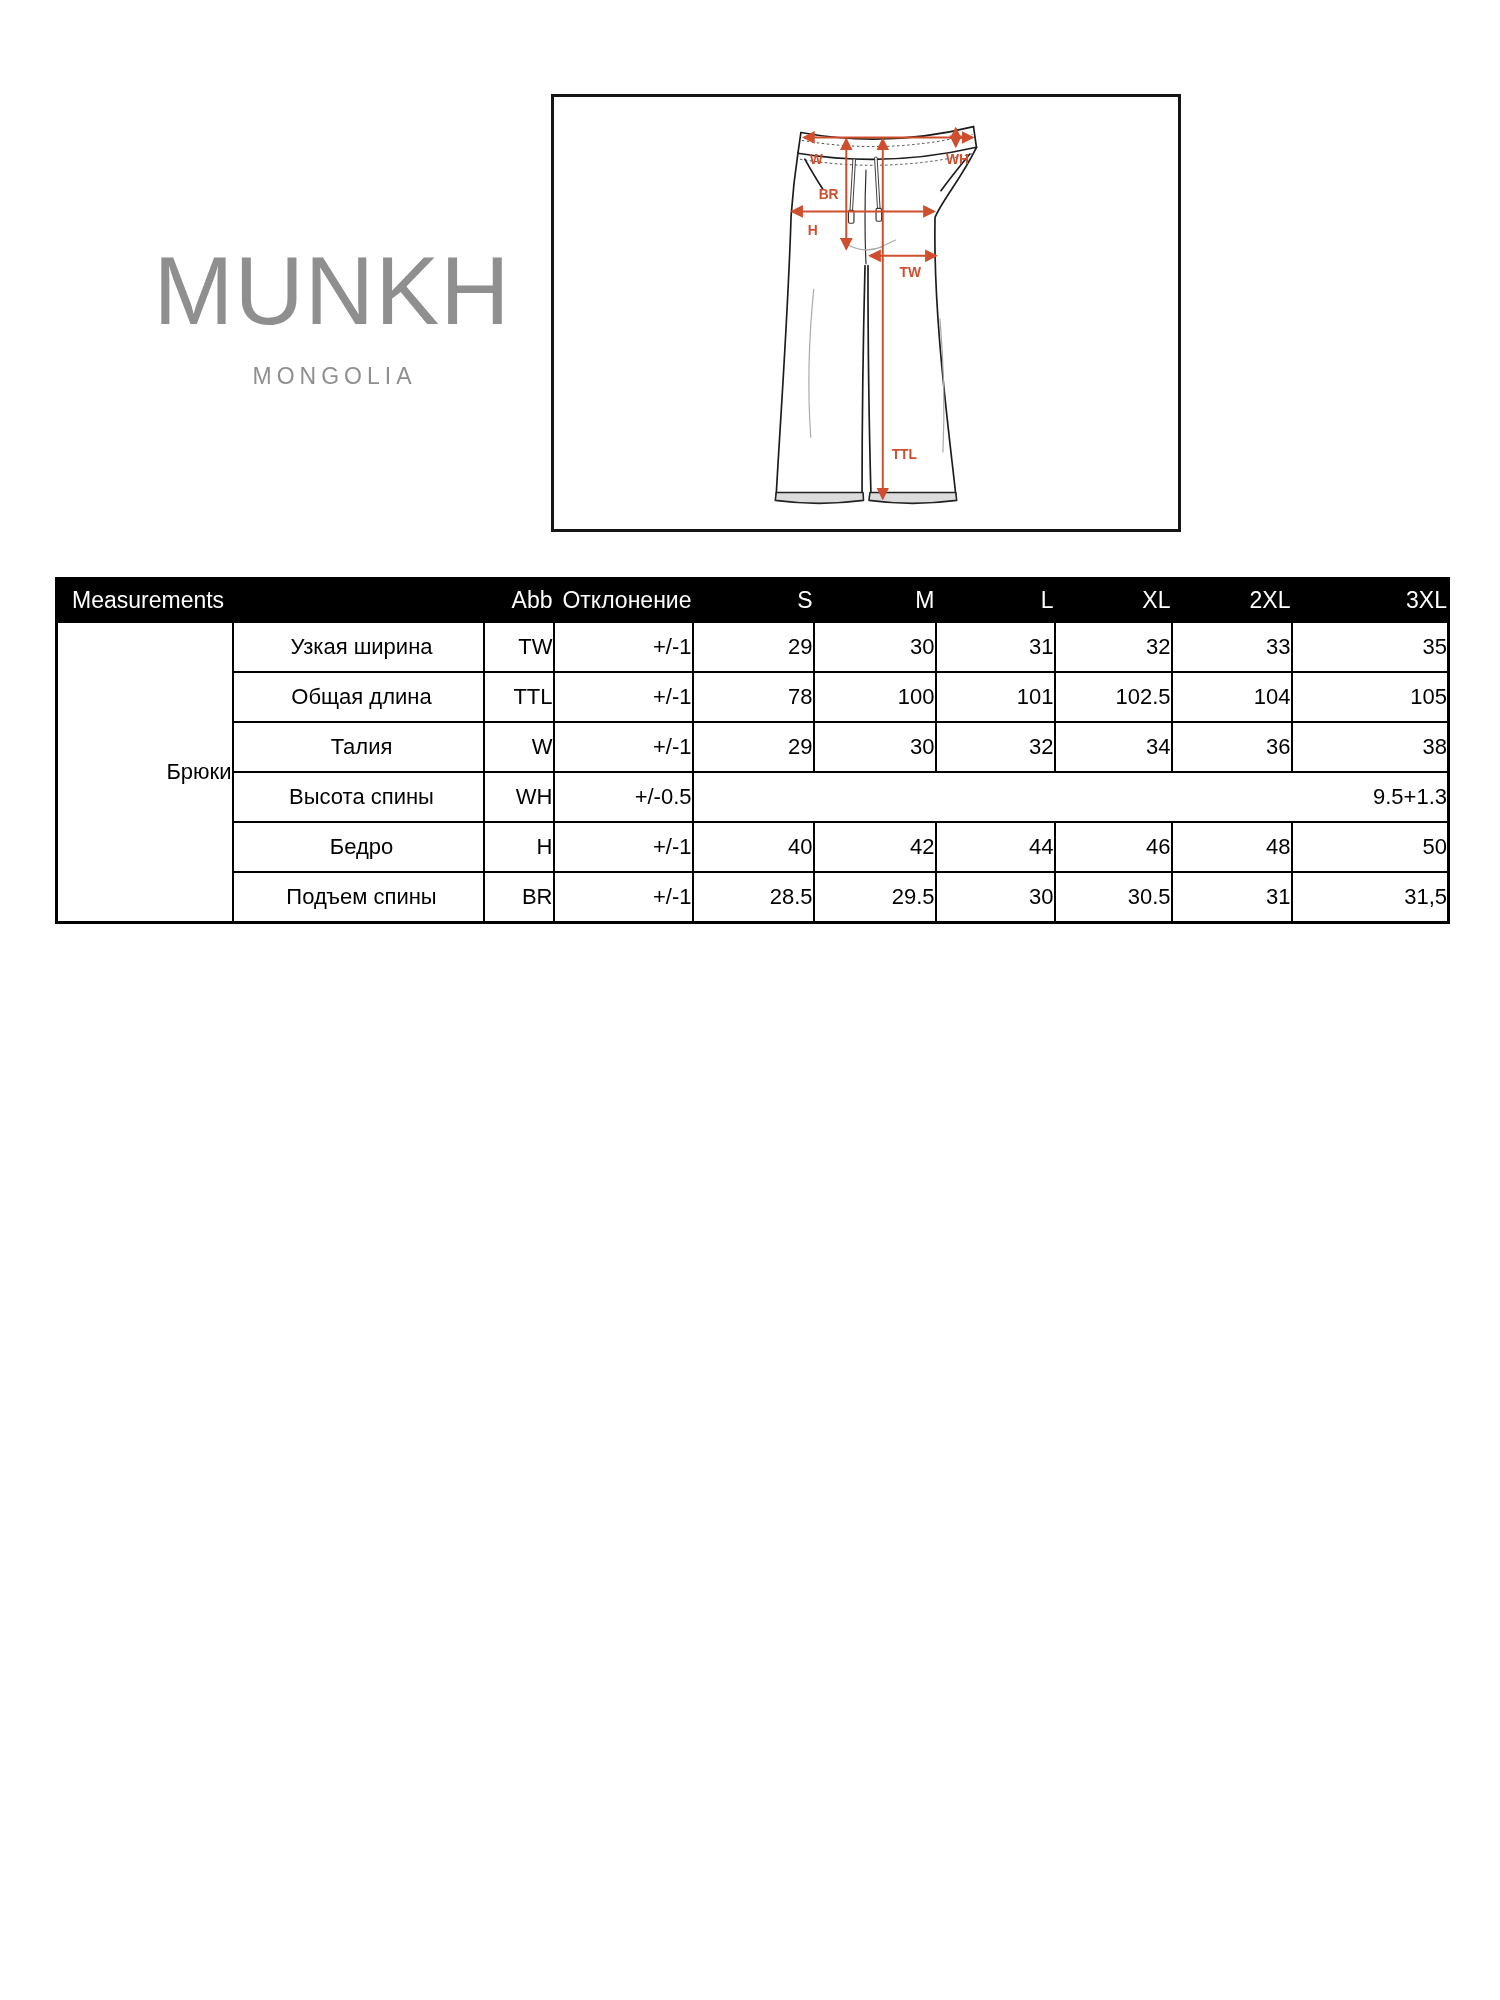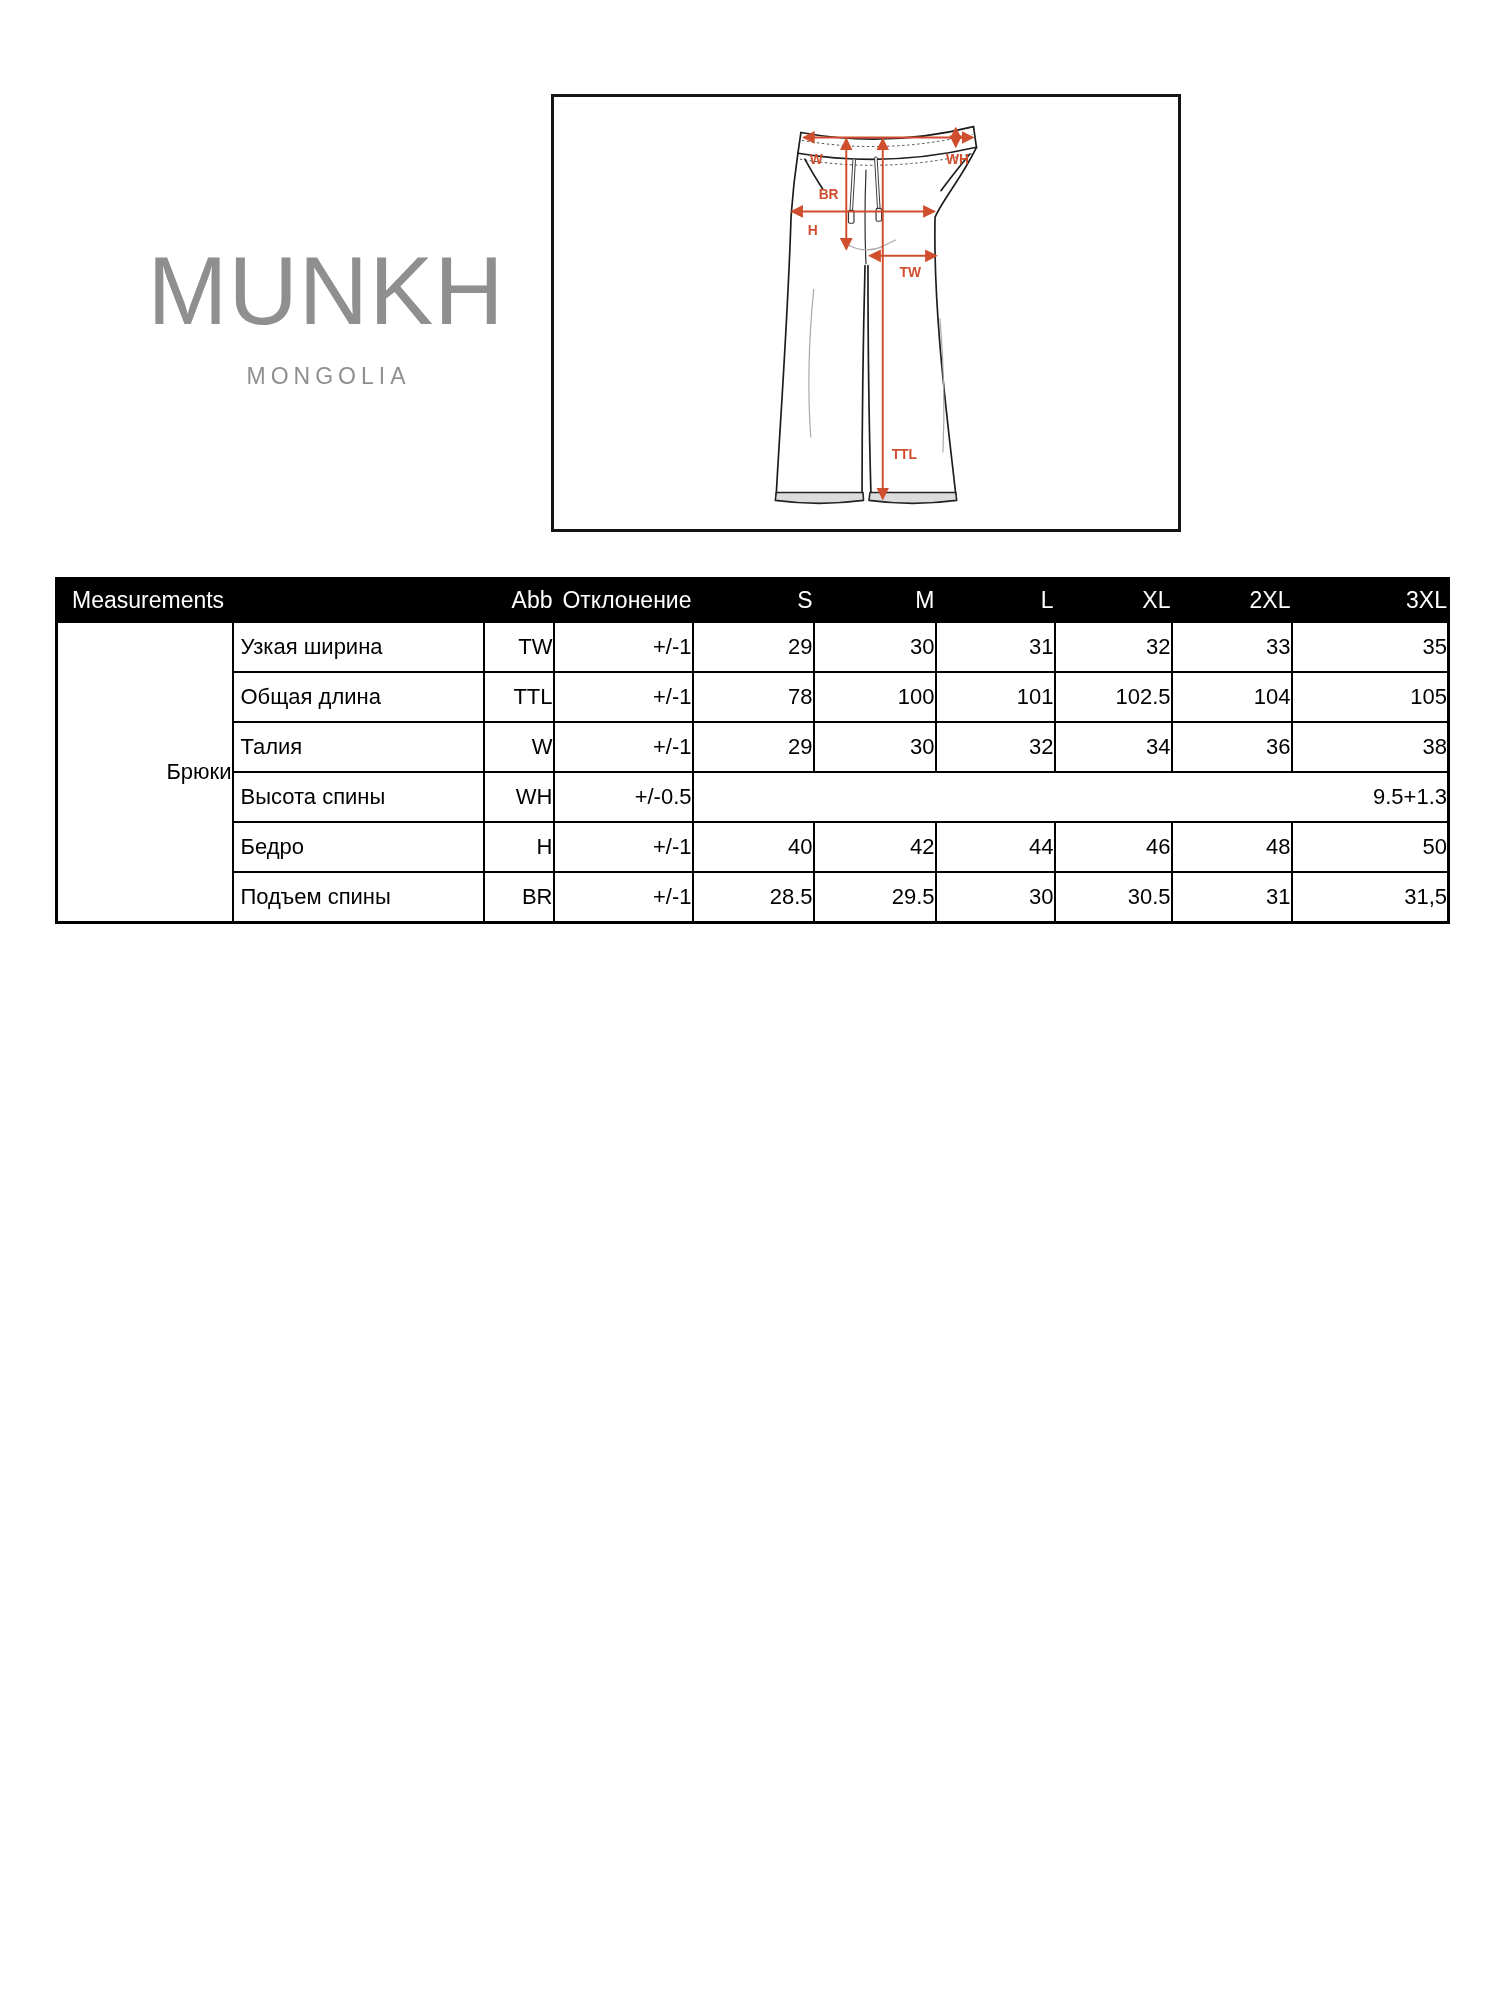--- a/index.html
+++ b/index.html
@@ -2,21 +2,21 @@
 <html><head>
 <meta charset="utf-8">
 <style>
   html,body{margin:0;padding:0;}
   body{
     width:1500px;height:2000px;background:#ffffff;position:relative;
     font-family:"Liberation Sans","DejaVu Sans",sans-serif;color:#000;
     overflow:hidden;
   }
   
-  .logo{position:absolute;left:143px;top:243px;width:366px;text-align:center;color:#8f8f8f;}
+  .logo{position:absolute;left:149px;top:243px;width:366px;text-align:center;color:#8f8f8f;}
   .logo .brand{font-size:96px;line-height:96px;letter-spacing:1px;font-weight:400;white-space:nowrap;}
   .logo .country{margin-top:24px;font-size:23px;letter-spacing:5px;padding-left:5px;white-space:nowrap;color:#8f8f8f;}
   
   .sketch-box{
     position:absolute;left:551px;top:94px;width:630px;height:438px;
     border:3px solid #151515;box-sizing:border-box;background:#fff;
   }
   .sketch-box svg{position:absolute;left:0;top:0;width:100%;height:100%;}
   .outline{fill:none;stroke:#1c1c1c;stroke-width:1.7;stroke-linecap:round;stroke-linejoin:round;}
   .thin{fill:none;stroke:#2a2a2a;stroke-width:1.2;stroke-linecap:round;}
@@ -32,21 +32,21 @@
   .size-table{
     position:absolute;left:55px;top:577px;width:1392px;
     border-collapse:collapse;table-layout:fixed;
     border:3px solid #000;font-size:22px;
   }
   .size-table td,.size-table th{border:2px solid #000;text-align:right;padding:0;height:48px;overflow:hidden;}
   .size-table thead th{
     background:#000;color:#fff;font-weight:400;font-size:23px;height:41px;border-color:#000;margin-left:44px;
   }
   .size-table thead .th-meas{text-align:left;padding-left:14px;}
-  .size-table td.lbl{text-align:left;padding-left:7px;}
+  .size-table td.lbl{text-align:center;padding-left:7px;}
 </style>
 </head>
 <body>
 
 <div class="logo">
   <div class="brand">MUNKH</div>
   <div class="country">MONGOLIA</div>
 </div>
 
 <div class="sketch-box">

